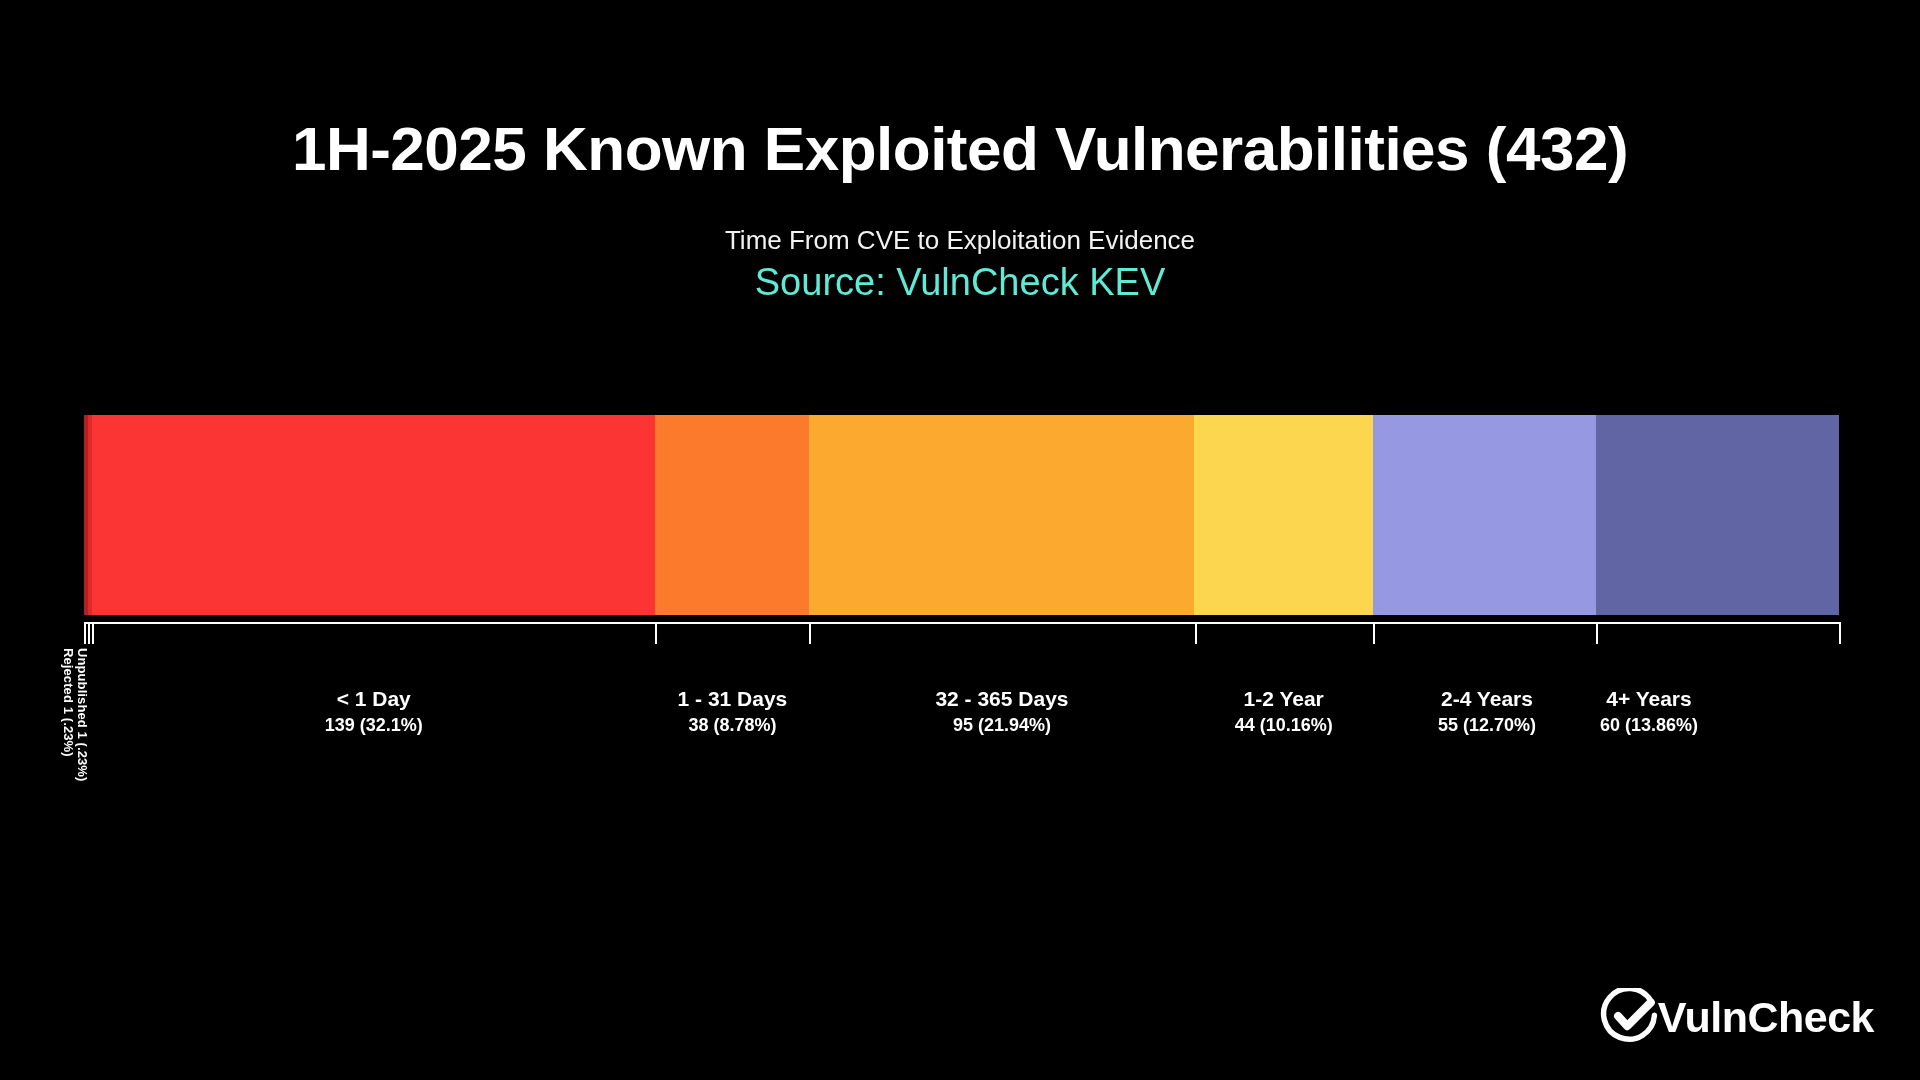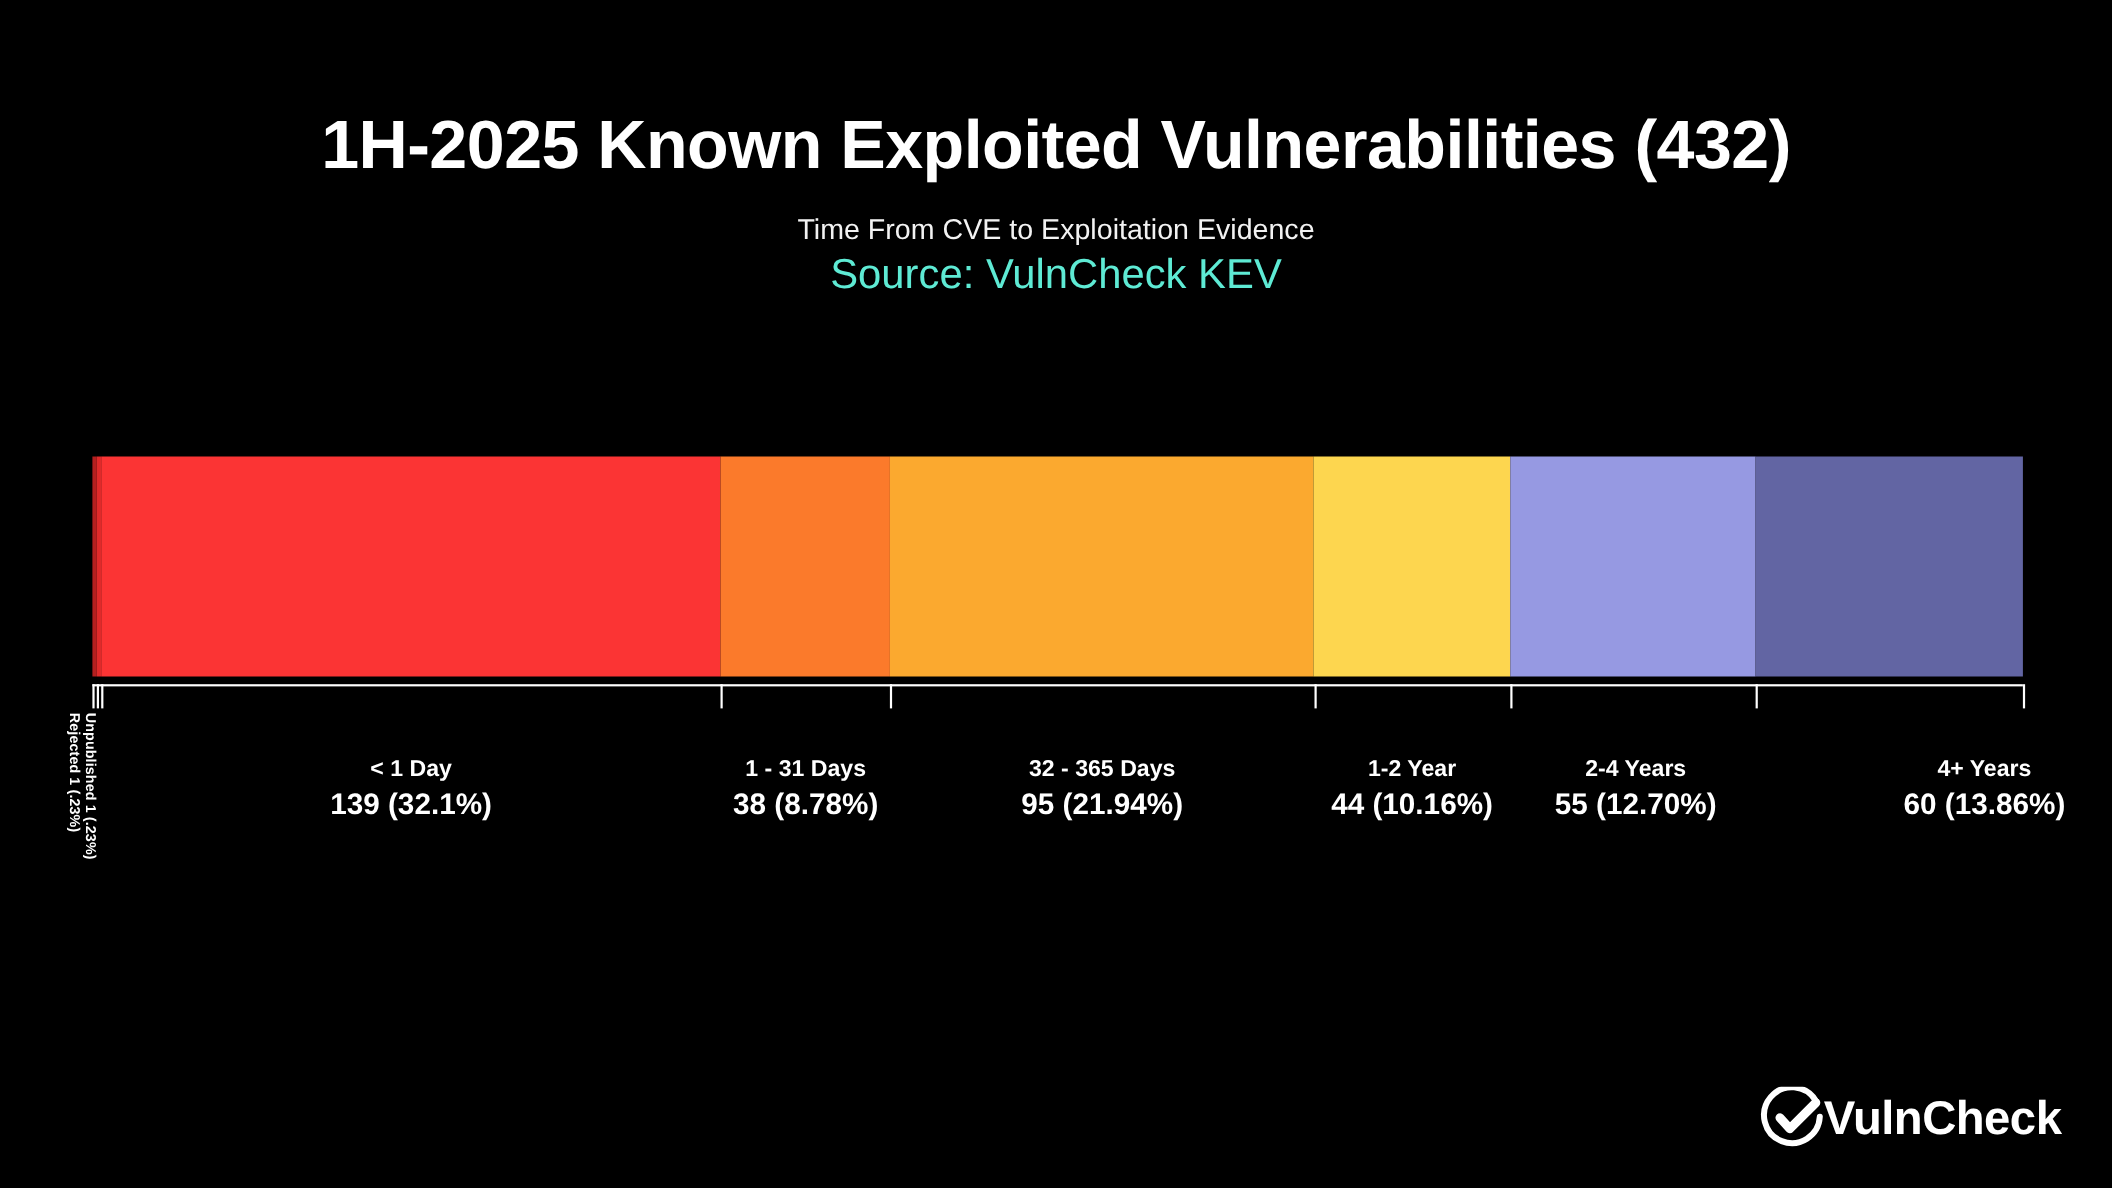--- a/index.html
+++ b/index.html
@@ -18,21 +18,21 @@
 
   
   .header {
     position: absolute;
     left: 0;
     top: 0;
     width: 1920px;
     text-align: center;
   }
   .chart-title {
-    margin: 0;
+    margin: 16px;
     padding-top: 100px;
     font-size: 62px;
     font-weight: 700;
     letter-spacing: -0.5px;
     line-height: 1.05;
     color: #ffffff;
     white-space: nowrap;
   }
   .chart-subtitle {
     margin: 0;
@@ -133,21 +133,21 @@
     transform: translateX(-50%);
     white-space: nowrap;
   }
   .cat-name {
     font-size: 21px;
     font-weight: 700;
     line-height: 1.35;
     color: #ffffff;
   }
   .cat-value {
-    font-size: 27px;
+    font-size: 18px;
     font-weight: 700;
     line-height: 1.35;
     color: #ffffff;
   }
 
   
   .logo {
     position: absolute;
     right: 46px;
     bottom: 34px;
@@ -221,21 +221,21 @@
       <div class="cat-value">95 (21.94%)</div>
     </div>
     <div class="cat" style="left: 1199.69px;">
       <div class="cat-name">1-2 Year</div>
       <div class="cat-value">44 (10.16%)</div>
     </div>
     <div class="cat" style="left: 1403px;">
       <div class="cat-name">2-4 Years</div>
       <div class="cat-value">55 (12.70%)</div>
     </div>
-    <div class="cat" style="left: 1720px;">
+    <div class="cat" style="left: 1565px;">
       <div class="cat-name">4+ Years</div>
       <div class="cat-value">60 (13.86%)</div>
     </div>
   </div>
 
 <div class="logo">
   <svg class="logo-mark" viewBox="0 0 64 64">
     <path d="M56 14 A28 28 0 1 0 60 30" fill="none" stroke="#ffffff" stroke-width="6" stroke-linecap="round"></path>
     <path d="M20 31 L30 42 L56 16" fill="none" stroke="#ffffff" stroke-width="9" stroke-linecap="round" stroke-linejoin="round"></path>
   </svg>

